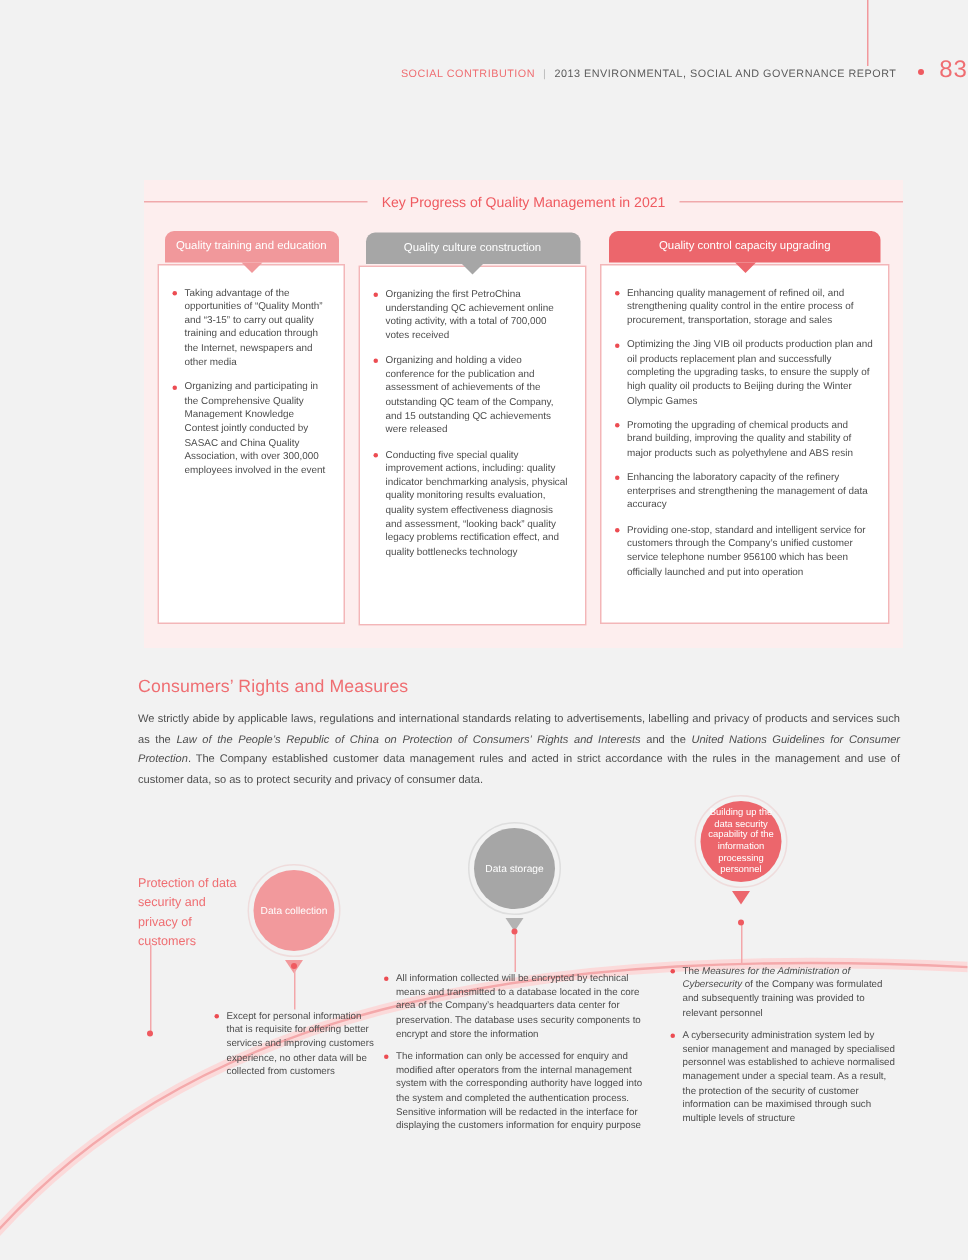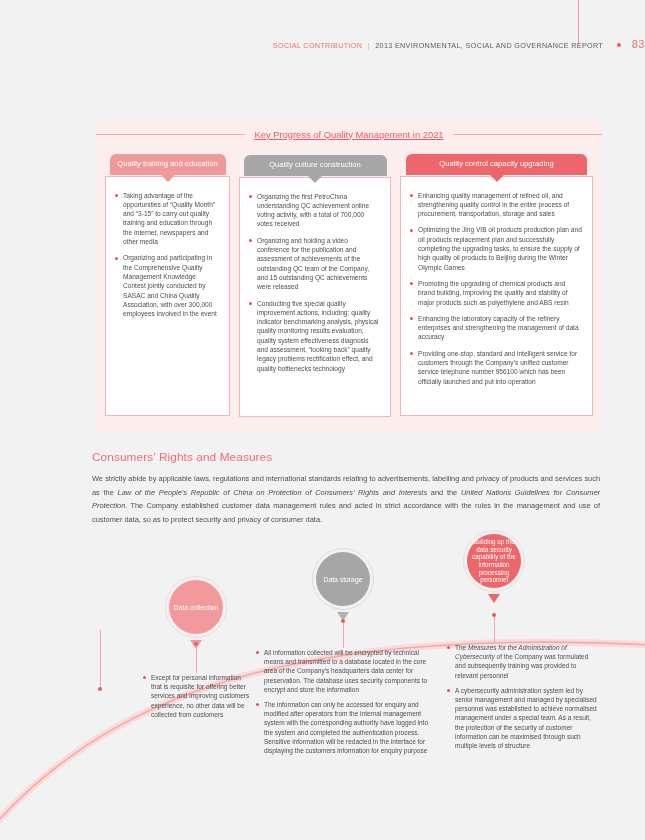--- a/index.html
+++ b/index.html
@@ -19,38 +19,38 @@
     letter-spacing:.35px;
     white-space:nowrap;
   }
   #running-header .sect{color:#ef6e72;}
   #running-header .sep{color:#b9b9b9;margin:0 3px;}
   #running-header .rep{color:#5b5b5b;}
   #page-dot{
     display:inline-block;width:4px;height:4px;border-radius:50%;
     background:#ef5a60;margin:0 8px 0 12px;vertical-align:1px;
   }
-  #page-num{color:#ef6e72;font-size:11px;letter-spacing:.5px;}
+  #page-num{color:#ef6e72;font-size:16px;letter-spacing:.5px;}
   #header-rule{
     position:absolute;top:0;left:578px;width:1px;height:44px;
     background:#f2989c;
   }
 
   
   #quality-panel{
     position:absolute;left:96px;top:120px;width:506px;height:312px;
     background:#fdeeee;
   }
   #panel-title-row{
     position:absolute;left:0;top:6px;width:506px;height:16px;
     display:flex;align-items:center;
   }
   #panel-title-row .rule{flex:1;height:1px;background:#f0a9ab;}
   #panel-title{
-    color:#ef5a60;font-size:9.4px;padding:0 9px;white-space:nowrap;text-decoration:underline;
+    color:#ef5a60;font-size:9.4px;padding:0 9px;white-space:nowrap;
   }
 
   .qcol{position:absolute;top:34px;}
   .qcol.c1{left:9px;width:125px;}
   .qcol.c2{left:143px;width:152px;}
   .qcol.c3{left:304px;width:193px;}
 
   .qtab{
     position:relative;
     border-radius:6px 6px 0 0;
@@ -237,20 +237,21 @@
   <span>We strictly abide by applicable laws, regulations and international standards relating to advertisements, labelling and privacy of products and services such as the </span><i>Law of the People’s Republic of China on Protection of Consumers’ Rights and Interests</i><span> and the </span><i>United Nations Guidelines for Consumer Protection</i><span>. The Company established customer data management rules and acted in strict accordance with the rules in the management and use of customer data, so as to protect security and privacy of consumer data.</span>
 </div>
 
 <div id="diagram">
 
   <svg id="arc-svg" viewBox="0 0 645 300">
     <path d="M -10 300 C 120 150 330 92 700 118" fill="none" stroke="#fbdada" stroke-width="7"></path>
     <path d="M -10 300 C 120 150 330 92 700 118" fill="none" stroke="#f4a9ab" stroke-width="1.6"></path>
   </svg>
 
+  <div id="label-protection">Protection of data security and privacy of customers</div>
   <div id="label-stem"></div>
   <div class="node-dot" style="left:98px;top:157px;"></div>
 
   <div class="circ-wrap" id="circle-collection">
     <div class="circ-outer">
       <div class="circ-inner">
         <span>Data collection</span>
       </div>
     </div>
     <span class="circ-arrow"></span>

